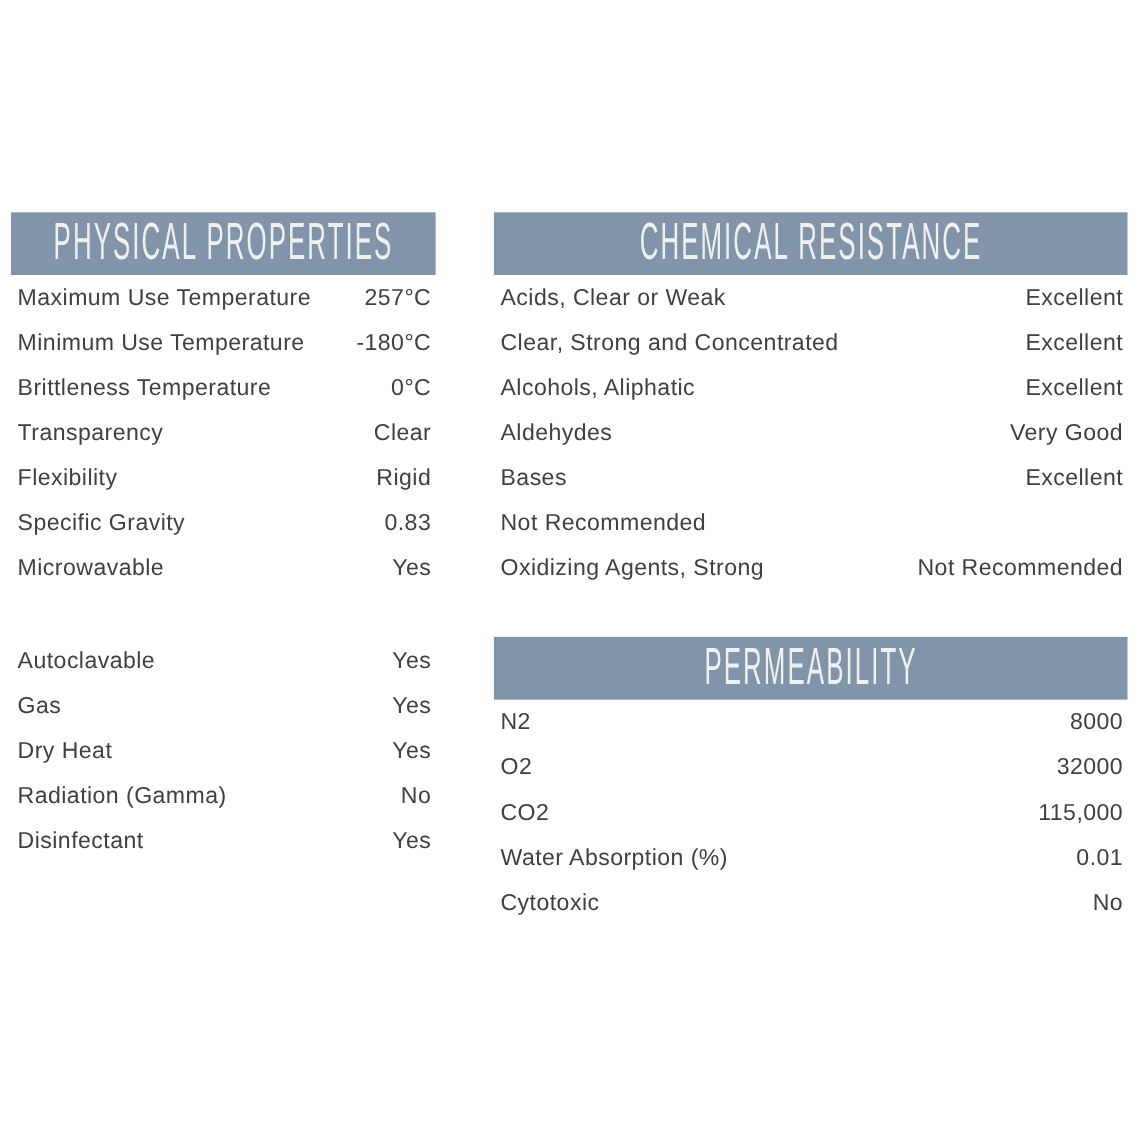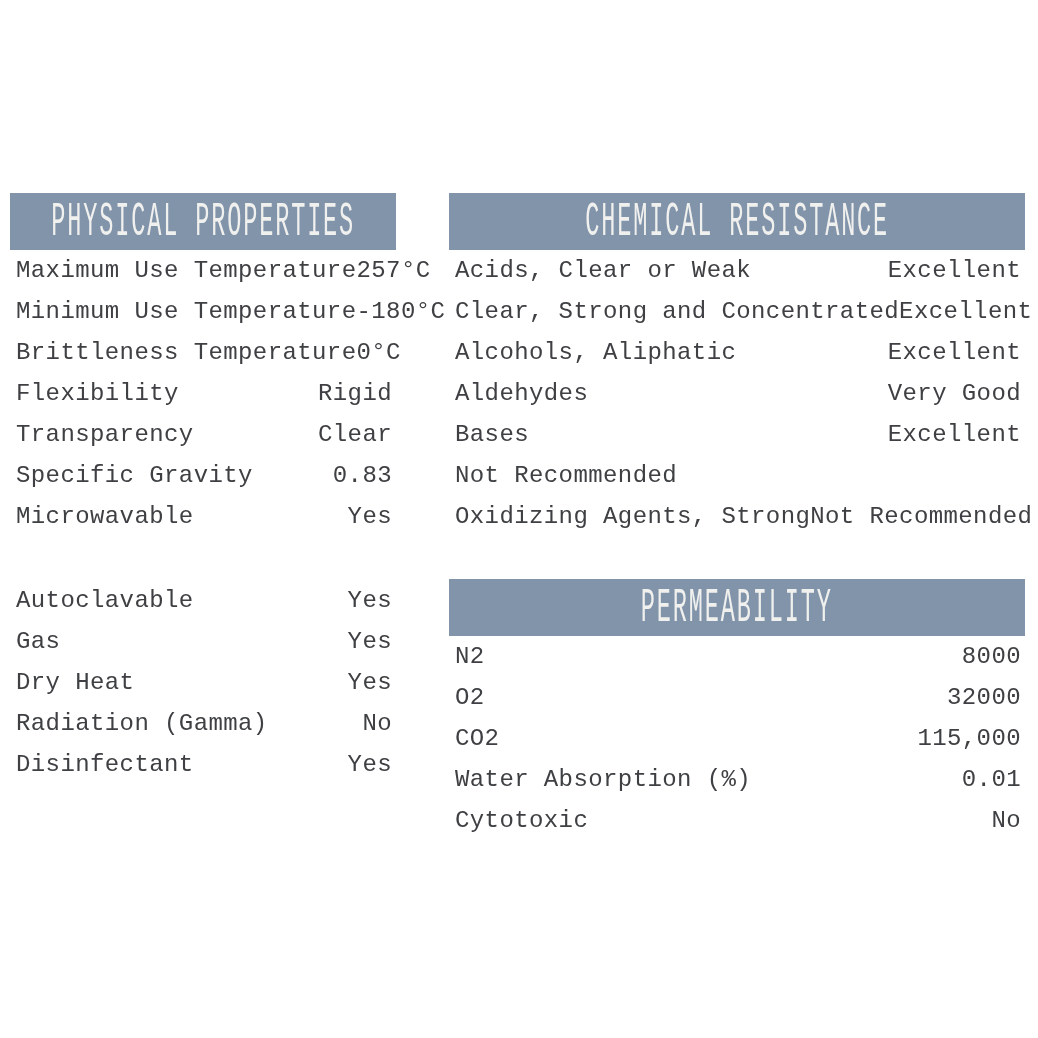--- a/index.html
+++ b/index.html
@@ -5,21 +5,21 @@
   html, body {
     margin: 0;
     padding: 0;
     background: #ffffff;
   }
   .canvas {
     position: relative;
     width: 1038px;
     height: 1038px;
     background: #ffffff;
-    font-family: Liberation Mono, monospace;
+    font-family: Liberation Sans, sans-serif;
     overflow: hidden;
   }
   .panel {
     position: absolute;
   }
   .panel-phys  { left: 10px;  top: 193px; width: 386px; }
   .panel-chem  { left: 449px; top: 193px; width: 576px; }
   .panel-ster  { left: 10px;  top: 580px; width: 386px; }
   .panel-perm  { left: 449px; top: 579px; width: 576px; }
 
@@ -46,21 +46,21 @@
   .row {
     height: 41px;
     display: flex;
     align-items: center;
     justify-content: space-between;
     padding: 0 4px 0 6px;
     box-sizing: border-box;
   }
   .row .label,
   .row .value {
-    font-size: 24px;
+    font-size: 21px;
     color: #3f4043;
     letter-spacing: 0.4px;
     white-space: nowrap;
   }
   .row .value { text-align: right; }
 </style>
 </head>
 <body>
 
 <div class="canvas">
@@ -76,26 +76,26 @@
       </div>
       <div class="row">
         <span class="label">Minimum Use Temperature</span>
         <span class="value">-180°C</span>
       </div>
       <div class="row">
         <span class="label">Brittleness Temperature</span>
         <span class="value">0°C</span>
       </div>
       <div class="row">
+        <span class="label">Transparency</span>
+        <span class="value">Clear</span>
+      </div>
+      <div class="row">
         <span class="label">Flexibility</span>
         <span class="value">Rigid</span>
-      </div>
-      <div class="row">
-        <span class="label">Transparency</span>
-        <span class="value">Clear</span>
       </div>
       <div class="row">
         <span class="label">Specific Gravity</span>
         <span class="value">0.83</span>
       </div>
       <div class="row">
         <span class="label">Microwavable</span>
         <span class="value">Yes</span>
       </div>
     </div>

